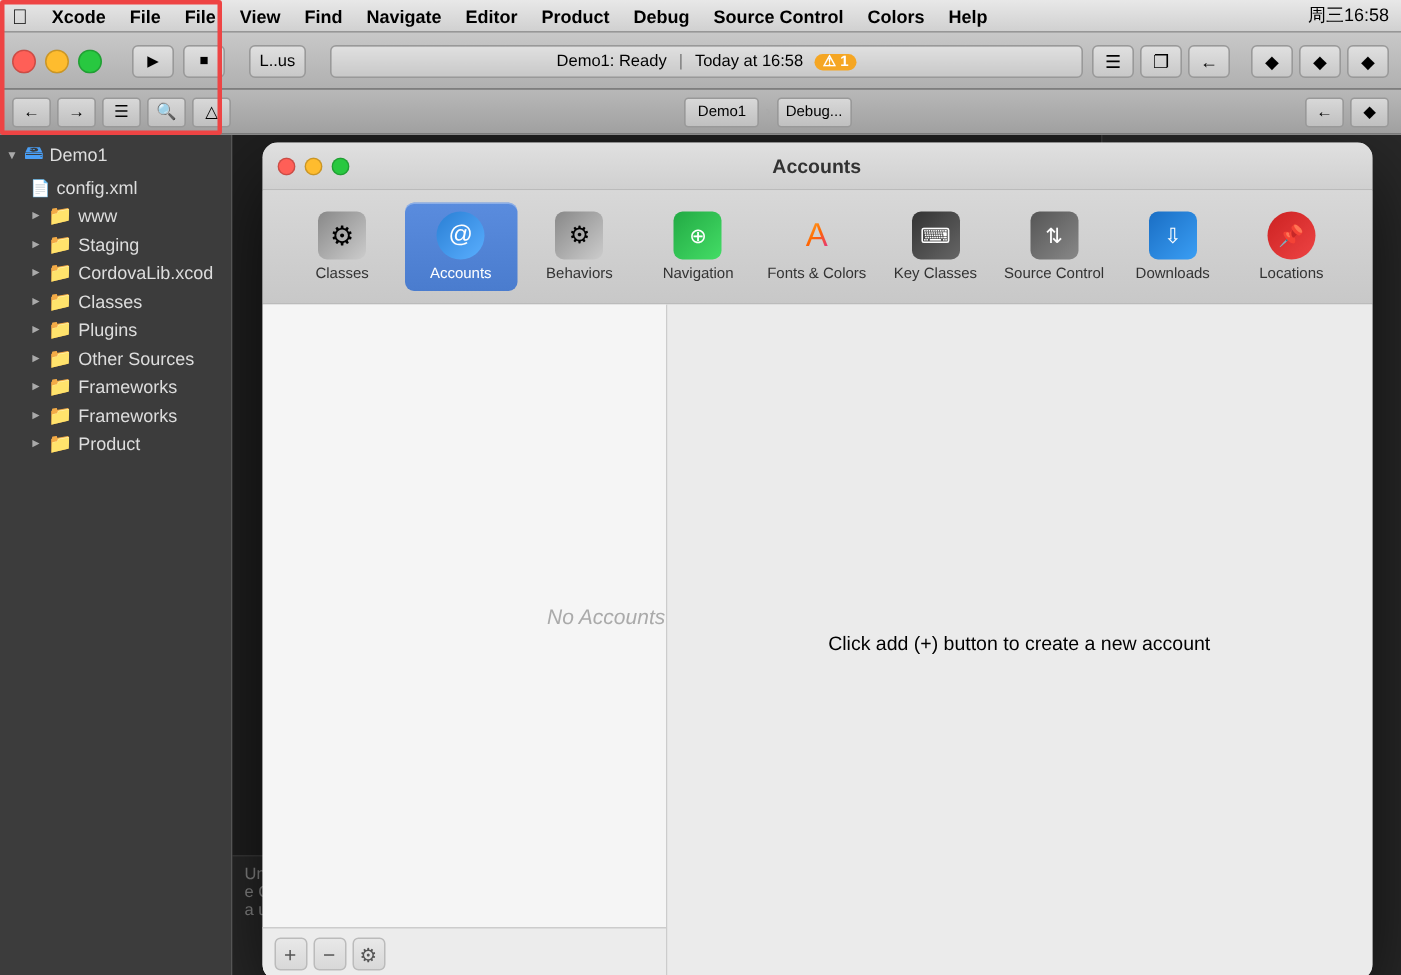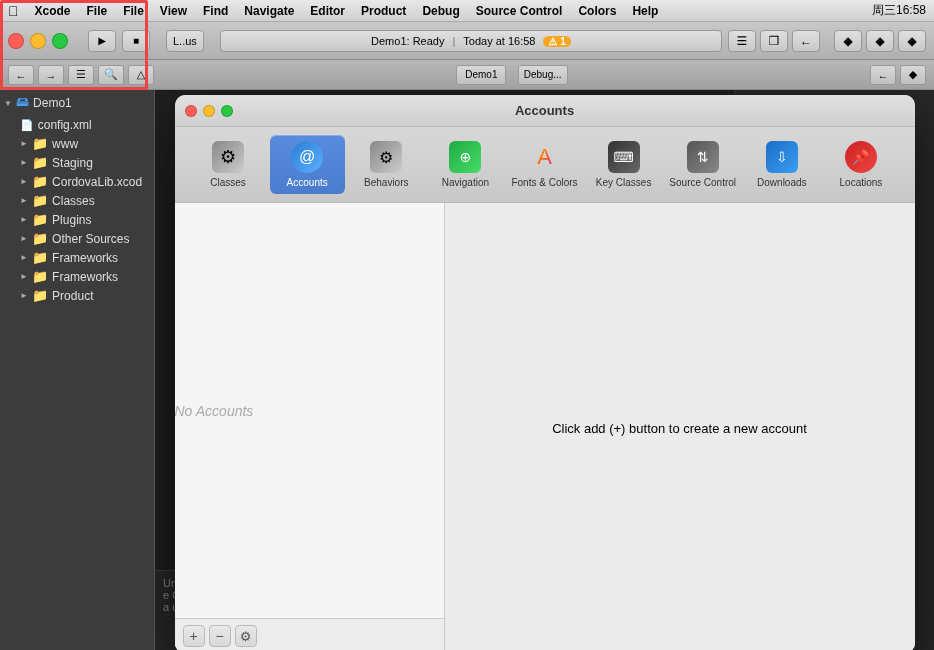--- a/index.html
+++ b/index.html
@@ -262,21 +262,21 @@
       width: 270px;
       background: #f5f5f5;
       border-right: 1px solid #ccc;
       display: flex;
       flex-direction: column;
     }
     .accounts-list-area {
       flex: 1;
       display: flex;
       align-items: center;
-      justify-content: flex-start;
+      justify-content: flex-end;
     }
     .no-accounts-text {
       font-size: 14px;
       color: #aaa;
       font-style: italic;
     }
     .accounts-toolbar {
       display: flex;
       align-items: center;
       padding: 6px 8px;

